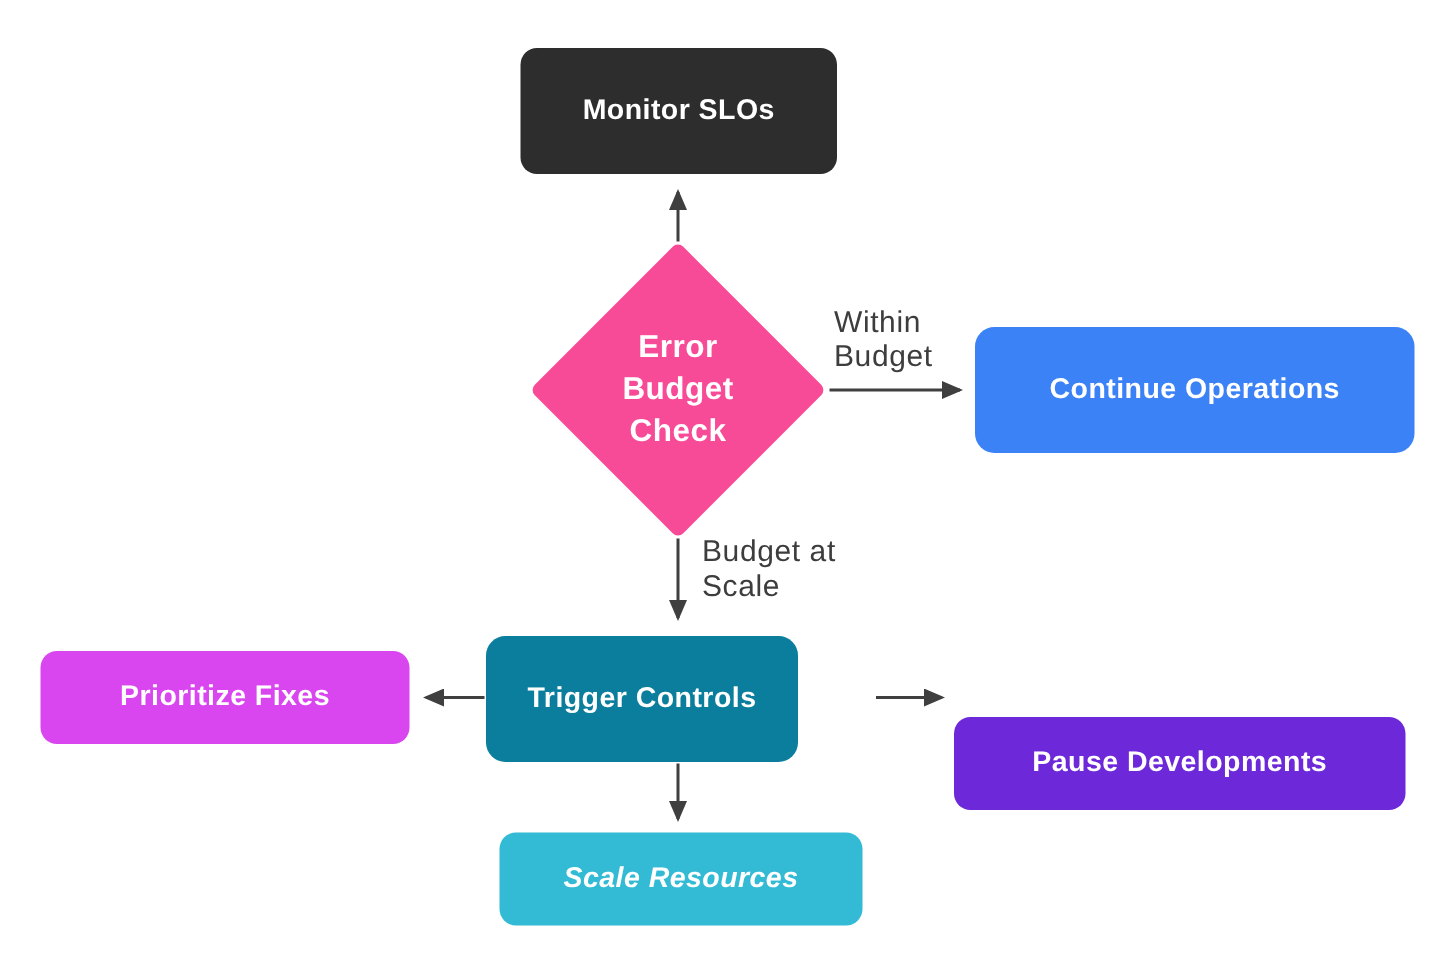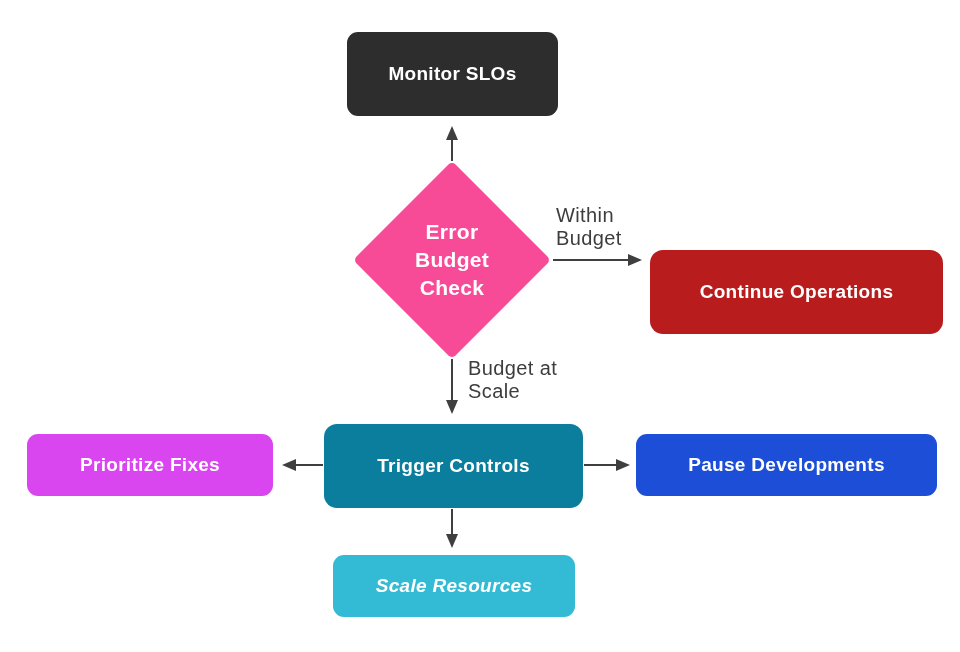--- a/index.html
+++ b/index.html
@@ -31,21 +31,21 @@
     font-size: 19px;
     letter-spacing: 0.3px;
     text-align: center;
     box-sizing: border-box;
   }
 
   .rect { border-radius: 11px; }
 
   .n-monitor   { left: 347px; top: 32px;  width: 211px; height: 84px; }
   .n-continue  { left: 650px; top: 218px; width: 293px; height: 84px; border-radius: 13px; }
-  .n-trigger   { left: 324px; top: 424px; width: 259px; height: 84px; border-radius: 13px; }
+  .n-trigger   { left: 324px; top: 424px; width: 208px; height: 84px; border-radius: 13px; }
   .n-prioritize{ left: 27px;  top: 434px; width: 246px; height: 62px; }
   .n-pause     { left: 636px; top: 434px; width: 301px; height: 62px; }
   .n-scale     { left: 333px; top: 555px; width: 242px; height: 62px; font-style: italic; }
 
   .diamond {
     position: absolute;
     z-index: 2;
     left: 382px; top: 190px;
     width: 140px; height: 140px;
     transform: rotate(45deg);
@@ -107,33 +107,33 @@
   <div class="diamond" style="background-color: rgb(248, 75, 151);">
     <div class="diamond-inner">
       <div class="diamond-label">Error Budget Check</div>
     </div>
   </div>
 
   <div class="edge-label l-within">Within Budget</div>
 
   <div class="edge-label l-risk">Budget at Scale</div>
 
-  <div class="node n-continue" style="background-color: #b91c1c; margin-top: 32px;">
+  <div class="node n-continue" style="background-color: #3b82f6;">
     <span>Continue Operations</span>
   </div>
 
   <div class="node n-trigger" style="background-color: rgb(10, 126, 156);">
     <span>Trigger Controls</span>
   </div>
 
   <div class="node rect n-prioritize" style="background-color: #d946ef;">
     <span>Prioritize Fixes</span>
   </div>
 
-  <div class="node rect n-pause" style="background-color: #1d4ed8;">
+  <div class="node rect n-pause" style="background-color: #6d28d9; margin-top: 44px;">
     <span>Pause Developments</span>
   </div>
 
   <div class="node rect n-scale" style="background-color: rgb(51, 186, 212);">
     <span>Scale Resources</span>
   </div>
 
 </div>
 
 </body></html>

